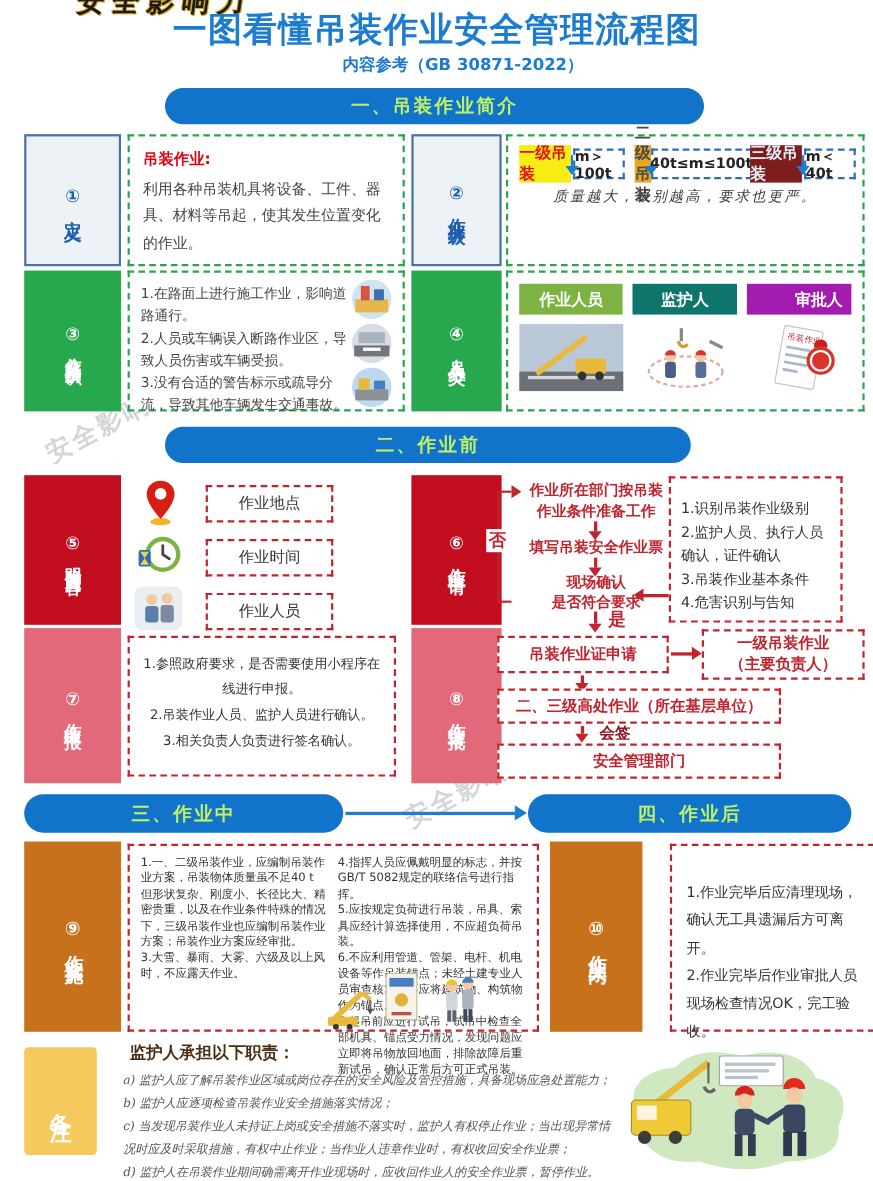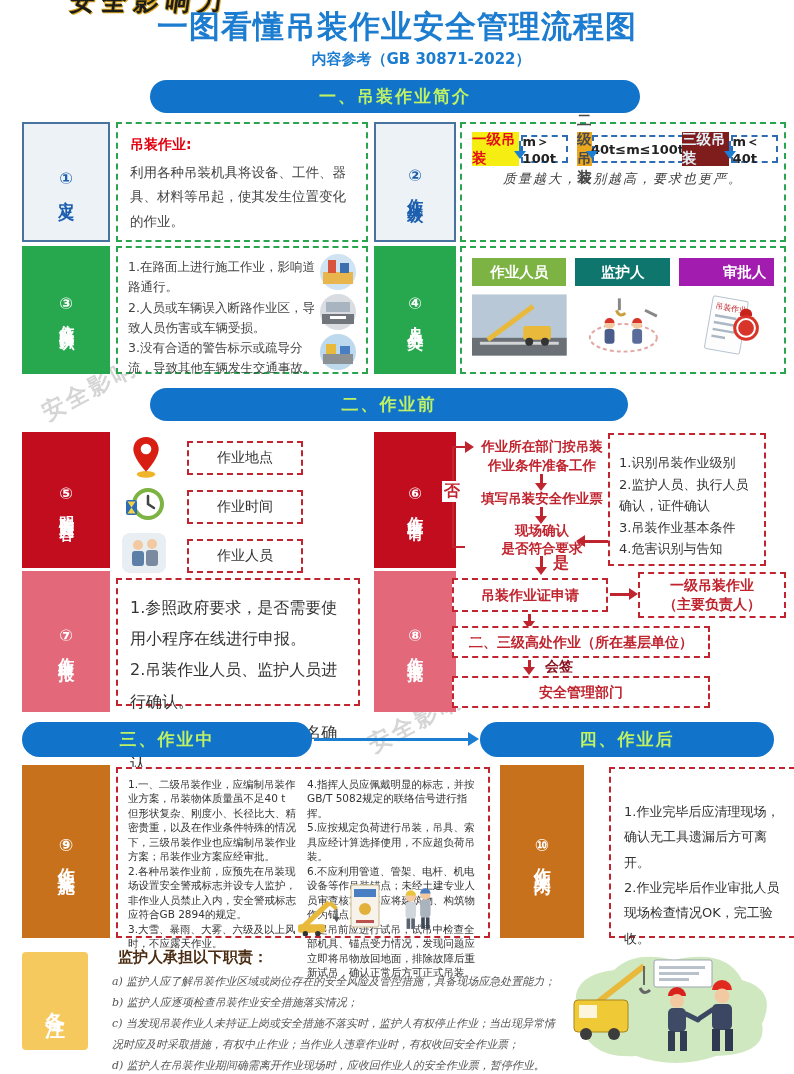--- a/index.html
+++ b/index.html
@@ -51,21 +51,21 @@
              font-family:"DejaVu Serif","Liberation Serif",serif; font-style:italic; }
 
   .risktext { font-size:12.5px; line-height:1.62; color:#444; }
   .rolehead { width:96px; height:28px; display:flex; align-items:center; justify-content:center;
               color:#fff; font-weight:bold; font-size:14.5px; }
   .role1 { background:#7cb342; } .role2 { background:#0f766e; } .role3 { background:#a21caf;padding-left:36px; }
 
   .itembox { display:flex; align-items:center; justify-content:center; font-size:14px; color:#333; }
   .flowtxt { color:#c0242e; font-weight:600; font-size:13.5px; text-align:center; line-height:1.4; }
   .listtxt { font-size:13px; line-height:1.66; color:#333; }
-  .p7 { font-size:16px; line-height:1.95; color:#333; }
+  .p7 { font-size:12px; line-height:1.95; color:#333;text-align:center; }
 
   .down-arrow { position:absolute; width:2.5px; background:#c0242e; }
   .down-arrow::after { content:""; position:absolute; left:-5.2px; top:100%;
       border-left:6.5px solid transparent; border-right:6.5px solid transparent; border-top:8px solid #c0242e; }
   .down-arrow.blue { background:#1c7ed2; } .down-arrow.blue::after { border-top-color:#1c7ed2; }
   .hline { position:absolute; height:2.5px; background:#c0242e; }
   .hline.blue { background:#1c7ed2; height:3px; }
   .tri-right { position:absolute; width:0; height:0; border-top:6px solid transparent;
       border-bottom:6px solid transparent; border-left:9px solid #c0242e; }
   .tri-right.blue { border-left-color:#1c7ed2; border-top-width:7px; border-bottom-width:7px; border-left-width:11px; }
@@ -299,21 +299,20 @@
   <div class="abs pill" style="left:480px;top:722px;width:294px;height:35px">四、作业后</div>
 
   <div class="abs labelbox orange" style="left:22px;top:765px;width:88px;height:173px">
     <span class="num" style="font-size:17px">⑨</span>
     <span class="vtext" style="font-size:17px">作业实施</span>
   </div>
   <div class="abs dash-red" style="left:116px;top:767px;width:374px;height:171px">
     <div class="impl-wrap">
       <div class="impl-col">
         <div>1.一、二级吊装作业，应编制吊装作业方案，吊装物体质量虽不足40 t 但形状复杂、刚度小、长径比大、精密贵重，以及在作业条件特殊的情况下，三级吊装作业也应编制吊装作业方案；吊装作业方案应经审批。</div>
-        <div>2.各种吊装作业前，应预先在吊装现场设置安全警戒标志并设专人监护，非作业人员禁止入内，安全警戒标志应符合GB 2894的规定。</div>
         <div>3.大雪、暴雨、大雾、六级及以上风时，不应露天作业。</div>
       </div>
       <div class="impl-col">
         <div>4.指挥人员应佩戴明显的标志，并按GB/T 5082规定的联络信号进行指挥。</div>
         <div>5.应按规定负荷进行吊装，吊具、索具应经计算选择使用，不应超负荷吊装。</div>
         <div>6.不应利用管道、管架、电杆、机电设备等作吊装锚点；未经土建专业人员审查核算，不应将建筑物、构筑物作为锚点。</div>
         <div>7.起吊前应进行试吊，试吊中检查全部机具、锚点受力情况，发现问题应立即将吊物放回地面，排除故障后重新试吊，确认正常后方可正式吊装。</div>
       </div>
     </div>
   </div>

